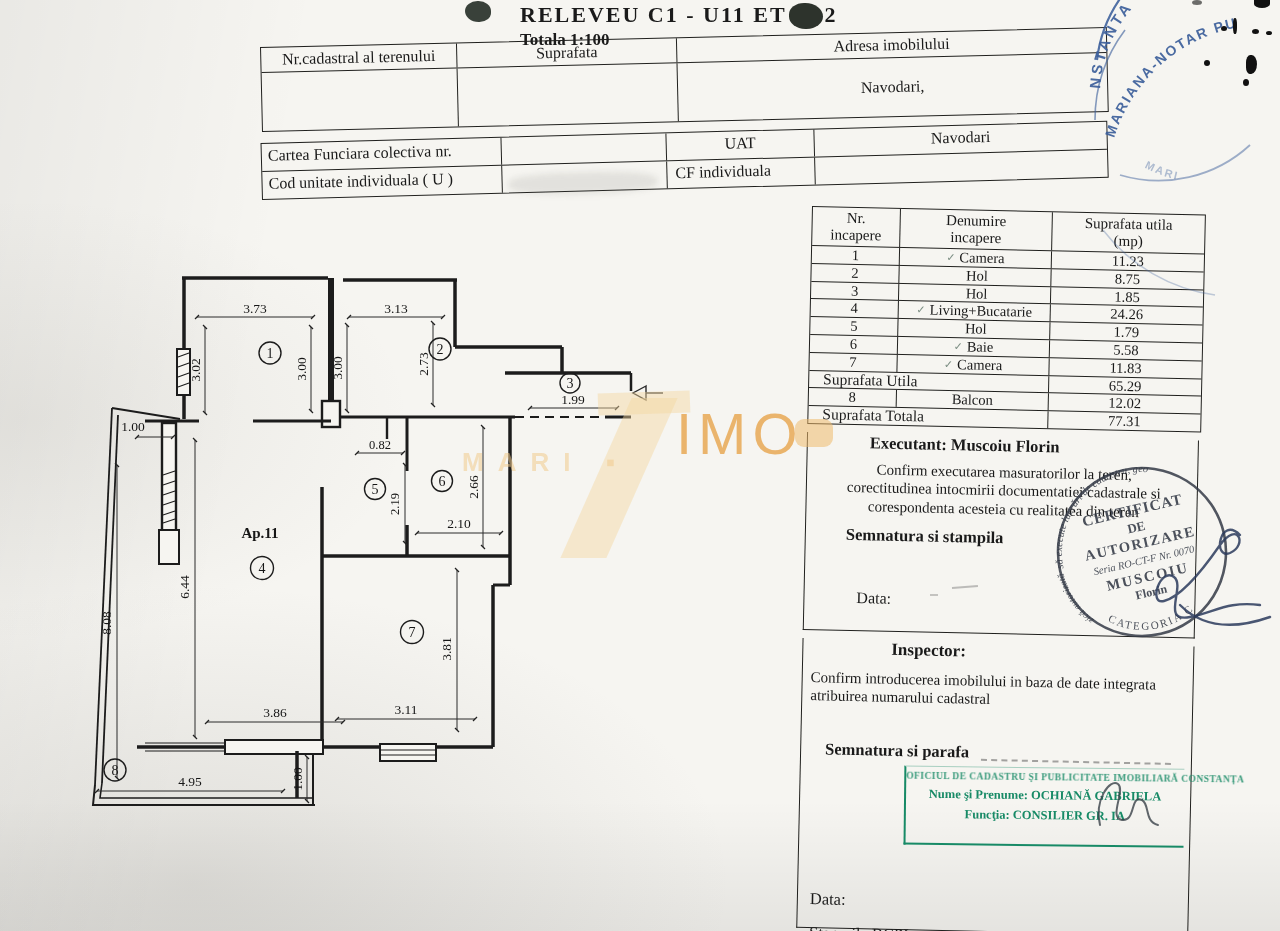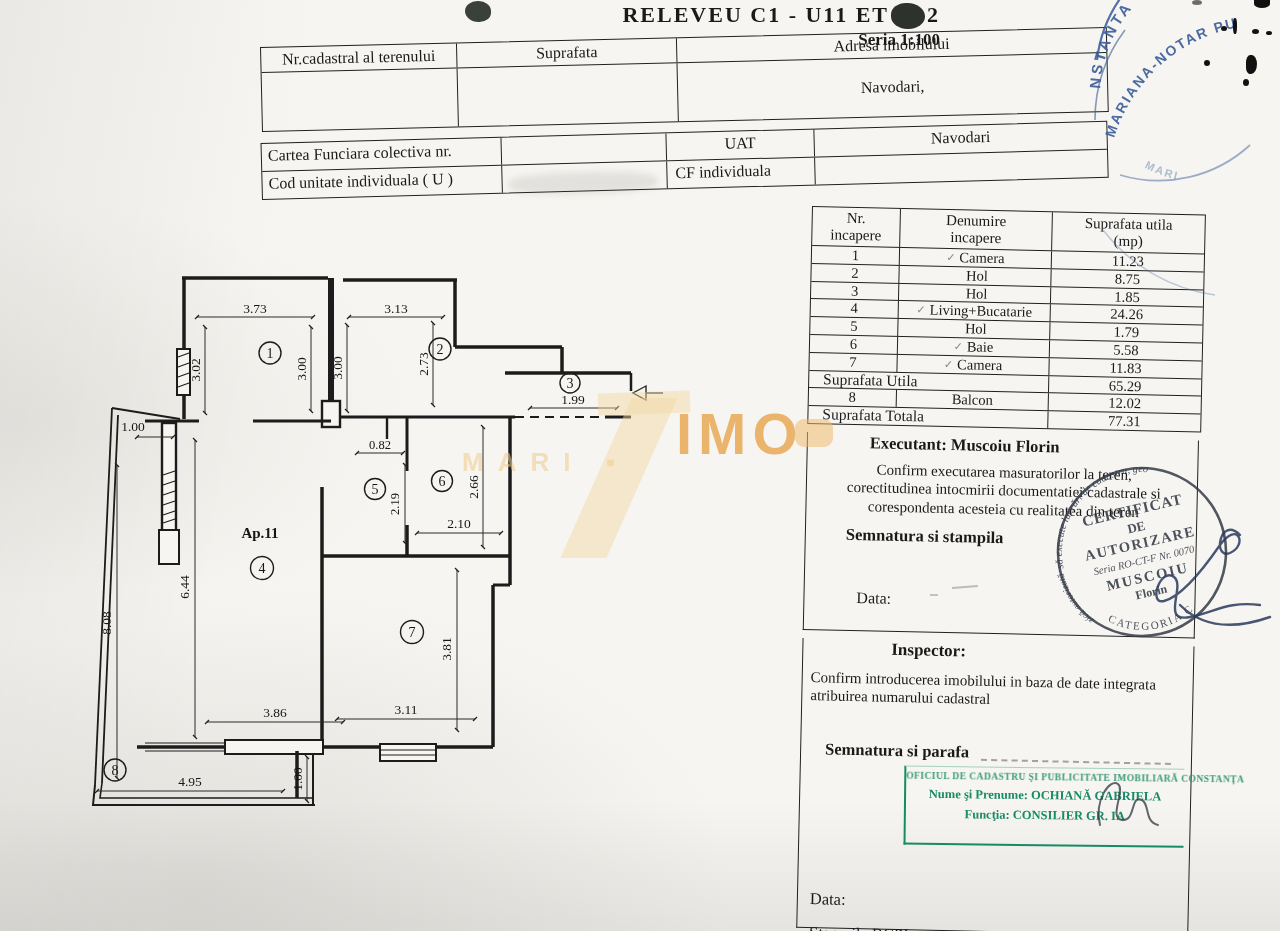--- a/index.html
+++ b/index.html
@@ -10,21 +10,21 @@
       radial-gradient(ellipse 900px 500px at 15% 95%, rgba(120,118,112,0.18), rgba(0,0,0,0) 60%),
       radial-gradient(ellipse 700px 400px at 2% 45%, rgba(130,128,120,0.12), rgba(0,0,0,0) 55%),
       linear-gradient(100deg, rgba(0,0,0,0.05) 0%, rgba(0,0,0,0) 22%),
       linear-gradient(0deg, rgba(0,0,0,0.07) 0%, rgba(0,0,0,0) 14%),
       #f6f5f1;
     color:#1a1a1a;
   }
   .crease{position:absolute;pointer-events:none;}
 
   
-  .title-wrap{position:absolute;left:520px;top:2px;width:420px;text-align:right;}
+  .title-wrap{position:absolute;left:520px;top:2px;width:420px;text-align:left;}
   .title-main{font-size:22px;font-weight:bold;letter-spacing:2px;}
   .title-sub{font-size:17px;font-weight:bold;margin-top:1px;}
   .ink-blob{display:inline-block;width:34px;height:26px;background:#2d332c;border-radius:46% 54% 50% 50%;vertical-align:-7px;margin:0 2px;}
   .ink-dot{position:absolute;left:465px;top:1px;width:26px;height:21px;background:#39413a;border-radius:50% 50% 46% 54%;}
 
   
   .toptable{position:absolute;left:262px;top:47px;width:845px;transform:rotate(-1.35deg);transform-origin:0 100%;border:1.6px solid #20201e;}
   .toptable .hdr{display:flex;border-bottom:1.6px solid #20201e;}
   .toptable .bod{display:flex;height:58px;}
   .cell{border-right:1.6px solid #20201e;box-sizing:border-box;padding:3px 4px;font-size:16px;text-align:center;}
@@ -60,32 +60,32 @@
   .gs1{font-size:9.6px;font-weight:bold;letter-spacing:0.4px;filter:blur(0.5px);opacity:0.85;margin-top:3px;white-space:nowrap;}
   .gs2{font-size:12.5px;font-weight:bold;margin-top:6px;}
   .gs3{font-size:12.5px;font-weight:bold;margin-top:5px;}
   .dashline{position:absolute;left:180px;top:117px;width:190px;border-top:2px dashed rgba(60,60,60,0.45);}
 
   
   .svgabs{position:absolute;pointer-events:none;}
   .speck{position:absolute;background:#111;border-radius:50%;}
 
   
-  .wm-imo{position:absolute;left:676px;top:400px;font-family:"Liberation Sans",sans-serif;font-weight:bold;font-size:58px;letter-spacing:6px;color:rgba(231,162,70,0.78);}
+  .wm-imo{position:absolute;left:676px;top:400px;font-family:"Liberation Sans",sans-serif;font-weight:normal;font-size:58px;letter-spacing:6px;color:rgba(231,162,70,0.78);}
   .wm-real{position:absolute;left:462px;top:447px;font-family:"Liberation Sans",sans-serif;font-weight:bold;font-size:26px;letter-spacing:14px;color:rgba(240,202,140,0.55);}
   .wm-seven{position:absolute;left:596px;top:398px;width:46px;height:160px;background:rgba(243,214,160,0.45);transform:skewX(-24deg);}
   .wm-seven2{position:absolute;left:598px;top:392px;width:92px;height:22px;background:rgba(243,214,160,0.45);transform:rotate(-2deg);}
   .wm-chip{position:absolute;left:795px;top:419px;width:38px;height:28px;border-radius:9px;background:rgba(238,186,108,0.55);}
 </style>
 </head>
 <body>
 
 <div class="title-wrap">
   <div class="title-main"><span>RELEVEU  C1 - U11  ET</span><span class="ink-blob"></span><span>2</span></div>
-  <div class="title-sub">Seria 1:100</div>
+  <div class="title-sub">Totala 1:100</div>
 </div>
 <div class="ink-dot"></div>
 
 <div class="toptable">
   <div class="hdr">
     <div class="cell c1">Nr.cadastral al terenului</div>
     <div class="cell c2">Suprafata</div>
     <div class="cell c3">Adresa imobilului</div>
   </div>
   <div class="bod">

